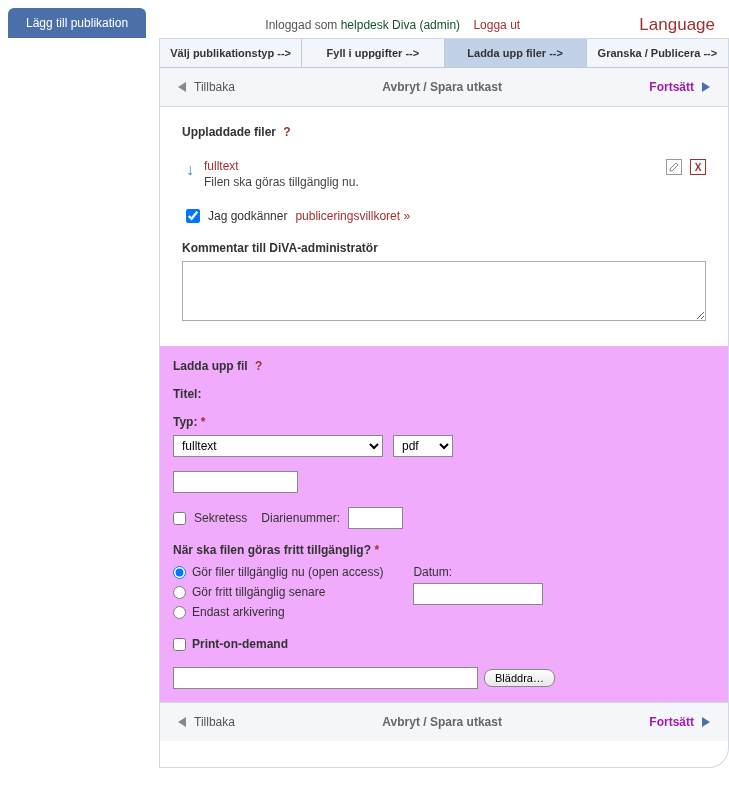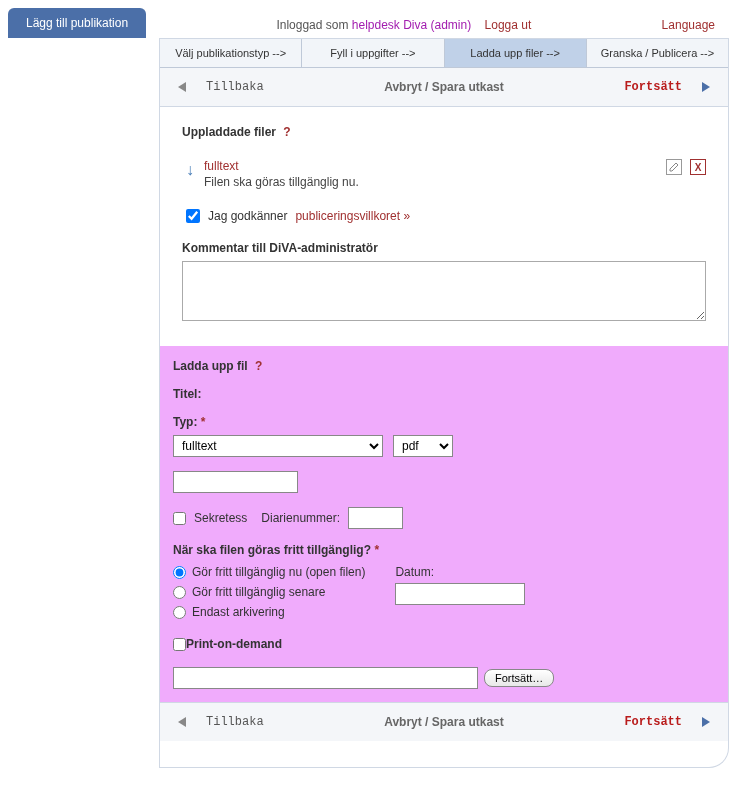--- a/index.html
+++ b/index.html
@@ -1,34 +1,34 @@
 <!DOCTYPE html>
 <html><head>
 <meta charset="utf-8">
 <style>
 * { box-sizing: border-box; margin: 0; padding: 0; }
 body { font-family: Verdana, Arial, sans-serif; font-size: 12px; background: #fff; color: #333; }
 .page { width: 729px; margin: 0 auto; position: relative; }
 .topbar { display: flex; align-items: center; padding: 8px 14px 0 0; }
 .tab-add { background: #4b6fa8; color: #fff; padding: 8px 18px; border-radius: 6px 6px 0 0; font-size: 12px; margin-left: 8px; }
 .login-area { flex: 1; text-align: center; color: #555; font-size: 12px; padding-top: 4px; }
-.login-area .user { color: #a21caf; }
+.login-area .user { color: #14532d; }
 .login-area .logout { color: #a03030; margin-left: 10px; }
-.language { color: #a03030; font-size: 12px; padding-top: 4px; }
+.language { color: #a03030; font-size: 17px; padding-top: 4px; }
 .container { display: flex; }
 .sidebar { width: 160px; min-height: 730px; border-right: 1px solid #d0d8e4; border-radius: 0 0 0 20px; }
 .main { flex: 1; border: 1px solid #d0d8e4; border-left: none; border-radius: 0 0 20px 0; overflow: hidden; }
 .steps { display: flex; background: #f2f5f9; border-bottom: 1px solid #bfc9d8; }
-.step { flex: 1; text-align: center; padding: 8px 4px; border-right: 1px solid #bfc9d8; font-size: 11px; color: #333; cursor: pointer; }
+.step { flex: 1; text-align: center; padding: 8px 4px; border-right: 1px solid #bfc9d8; font-size: 11px; color: #333; cursor: pointer; font-weight: bold; }
 .step:last-child { border-right: none; }
 .step.active { background: #c0d1e8; }
 .navrow { display: flex; align-items: center; justify-content: space-between; padding: 12px 18px; background: #f4f6f9; border-bottom: 1px solid #d0d8e4; }
 .navrow.bottom { border-bottom: none; border-top: 1px solid #d0d8e4; }
-.navlink { color: #555; font-size: 12px; display: flex; align-items: center; gap: 20px; cursor: pointer; font-family: Liberation Mono, monospace; }
-.navlink.primary { color: #b91c1c; font-weight: bold; justify-content: space-between; }
+.navlink { color: #555; font-size: 12px; display: flex; align-items: center; gap: 8px; cursor: pointer; }
+.navlink.primary { color: #a21caf; font-weight: bold; justify-content: space-between; }
 .navcenter { color: #666; font-weight: bold; font-size: 12px; }
 .arrow-left { width: 0; height: 0; border-top: 5px solid transparent; border-bottom: 5px solid transparent; border-right: 8px solid #888; }
 .arrow-right { width: 0; height: 0; border-top: 5px solid transparent; border-bottom: 5px solid transparent; border-left: 8px solid #4b6fa8; }
 .section-white { padding: 18px 22px 22px 22px; background: #fff; }
 .section-blue { padding: 13px; background: #f0abfc; }
 h3 { font-size: 12px; font-weight: bold; margin-bottom: 14px; }
 .help { color: #a03030; font-weight: bold; margin-left: 4px; cursor: pointer; }
 .req { color: #a03030; }
 .file-row { display: flex; align-items: flex-start; padding: 6px 0 12px 4px; }
 .dl-icon { color: #4b7fb8; font-size: 16px; margin-right: 10px; margin-top: 2px; }
@@ -52,21 +52,21 @@
 .sekr-row { display: flex; align-items: center; gap: 8px; font-size: 12px; }
 .sekr-row input[type=checkbox] { width: 13px; height: 13px; }
 .diarie-input { width: 55px; }
 .avail-label { font-weight: bold; font-size: 12px; margin-bottom: 8px; display: block; }
 .radio-block { display: flex; }
 .radios { display: flex; flex-direction: column; gap: 6px; font-size: 12px; }
 .radios label { display: flex; align-items: center; gap: 6px; }
 .radios input { width: 13px; height: 13px; }
 .date-col { margin-left: 30px; font-size: 12px; }
 .date-input { width: 130px; display: block; margin-top: 4px; }
-.pod-row { display: flex; align-items: center; gap: 0; font-size: 12px; font-weight: bold; margin-top: 18px; margin-bottom: 16px; }
+.pod-row { display: flex; align-items: center; gap: 6px; font-size: 12px; font-weight: bold; margin-top: 18px; margin-bottom: 16px; }
 .pod-row input { width: 13px; height: 13px; }
 .browse-row { display: flex; align-items: center; gap: 6px; }
 .browse-input { width: 305px; }
 .browse-btn { font-size: 11px; padding: 2px 10px; border: 1px solid #888; border-radius: 8px; background: linear-gradient(#fff,#e8e8e8); cursor: pointer; }
 </style>
 </head>
 <body>
 
 <div class="page">
   <div class="topbar">
@@ -169,21 +169,21 @@
         </div>
 
         <div class="field-group">
           <label class="avail-label">
             <span>När ska filen göras fritt tillgänglig?</span> <span class="req">*</span>
           </label>
           <div class="radio-block">
             <div class="radios">
               <label>
                 <input type="radio" name="avail" checked="" style="">
-                <span>Gör fritt tillgänglig nu (open filen)</span>
+                <span>Gör filer tillgänglig nu (open access)</span>
               </label>
               <label>
                 <input type="radio" name="avail" style="">
                 <span>Gör fritt tillgänglig senare</span>
               </label>
               <label>
                 <input type="radio" name="avail" style="">
                 <span>Endast arkivering</span>
               </label>
             </div>
@@ -194,21 +194,21 @@
           </div>
         </div>
 
         <div class="pod-row">
           <input type="checkbox" style="">
           <span>Print-on-demand</span>
         </div>
 
         <div class="browse-row">
           <input type="text" class="browse-input" style="">
-          <button class="browse-btn">Fortsätt…</button>
+          <button class="browse-btn">Bläddra…</button>
         </div>
       </div>
 
       <div class="navrow bottom">
         <div class="navlink">
           <span class="arrow-left"></span>
           <span>Tillbaka</span>
         </div>
         <div class="navcenter">Avbryt / Spara utkast</div>
         <div class="navlink primary">

